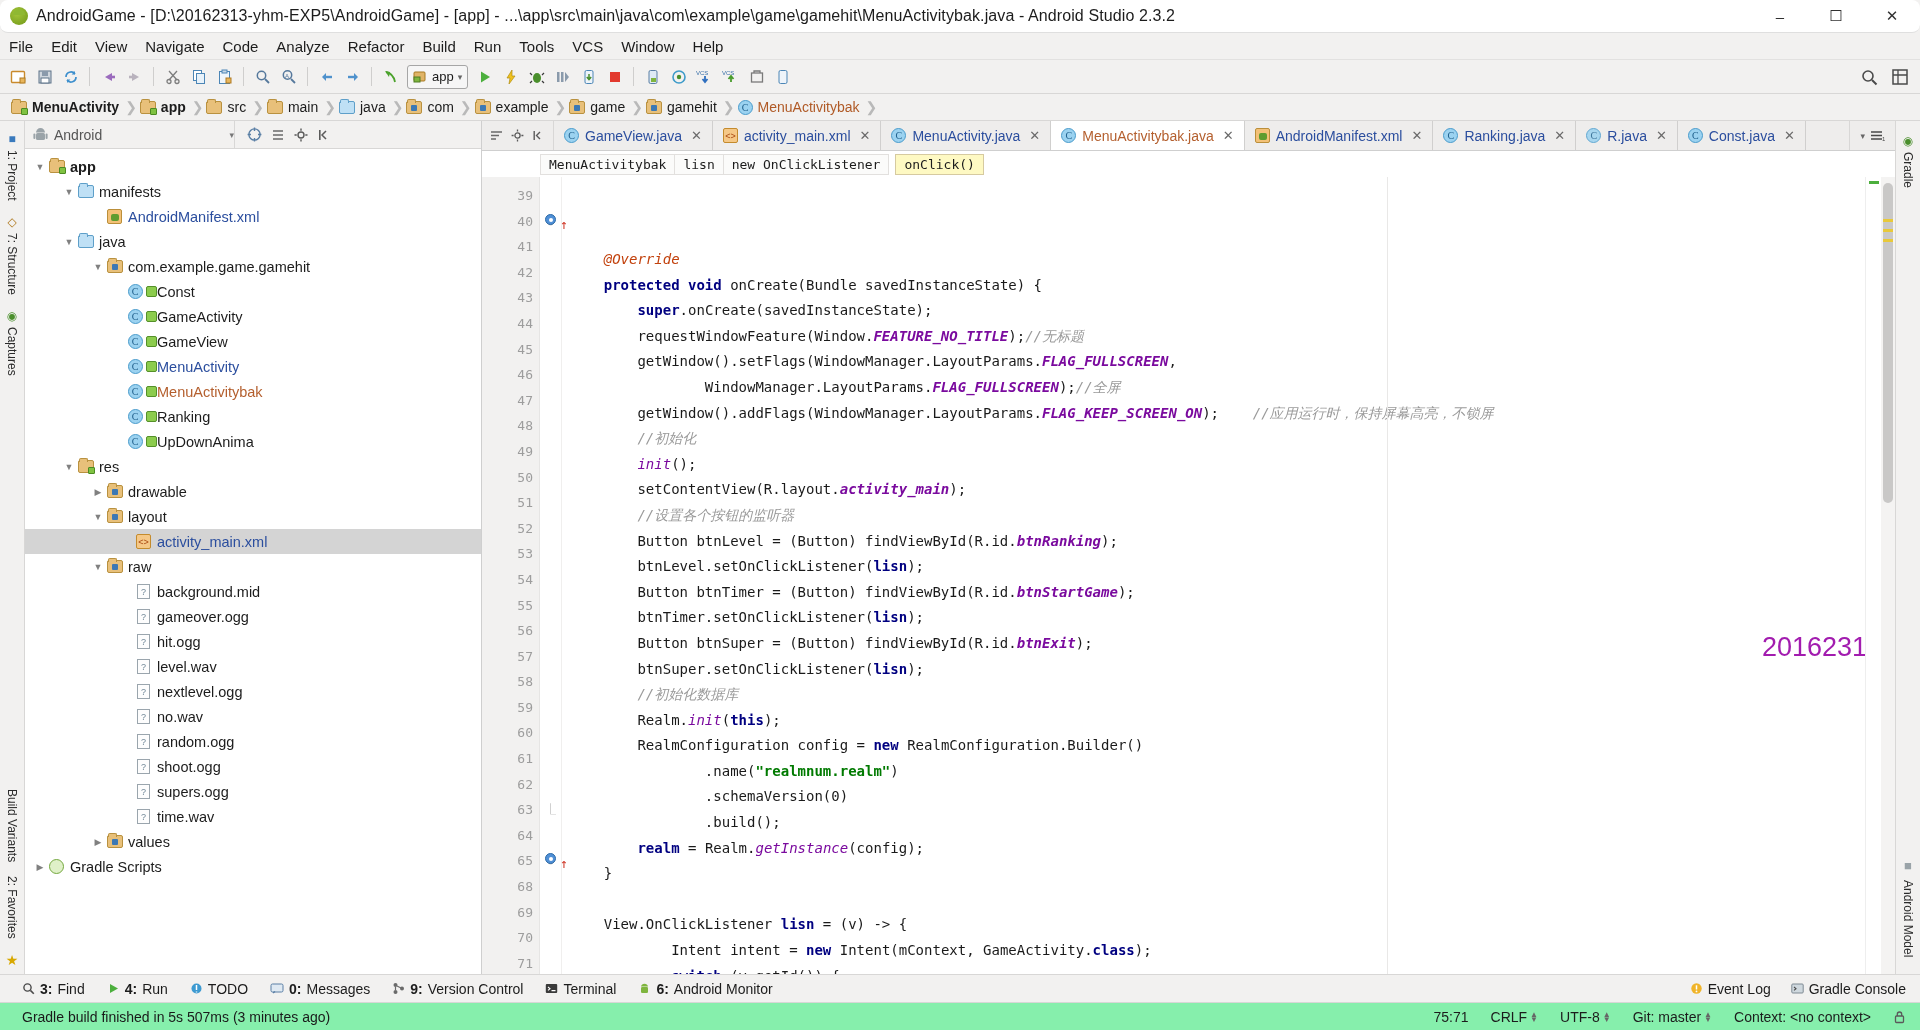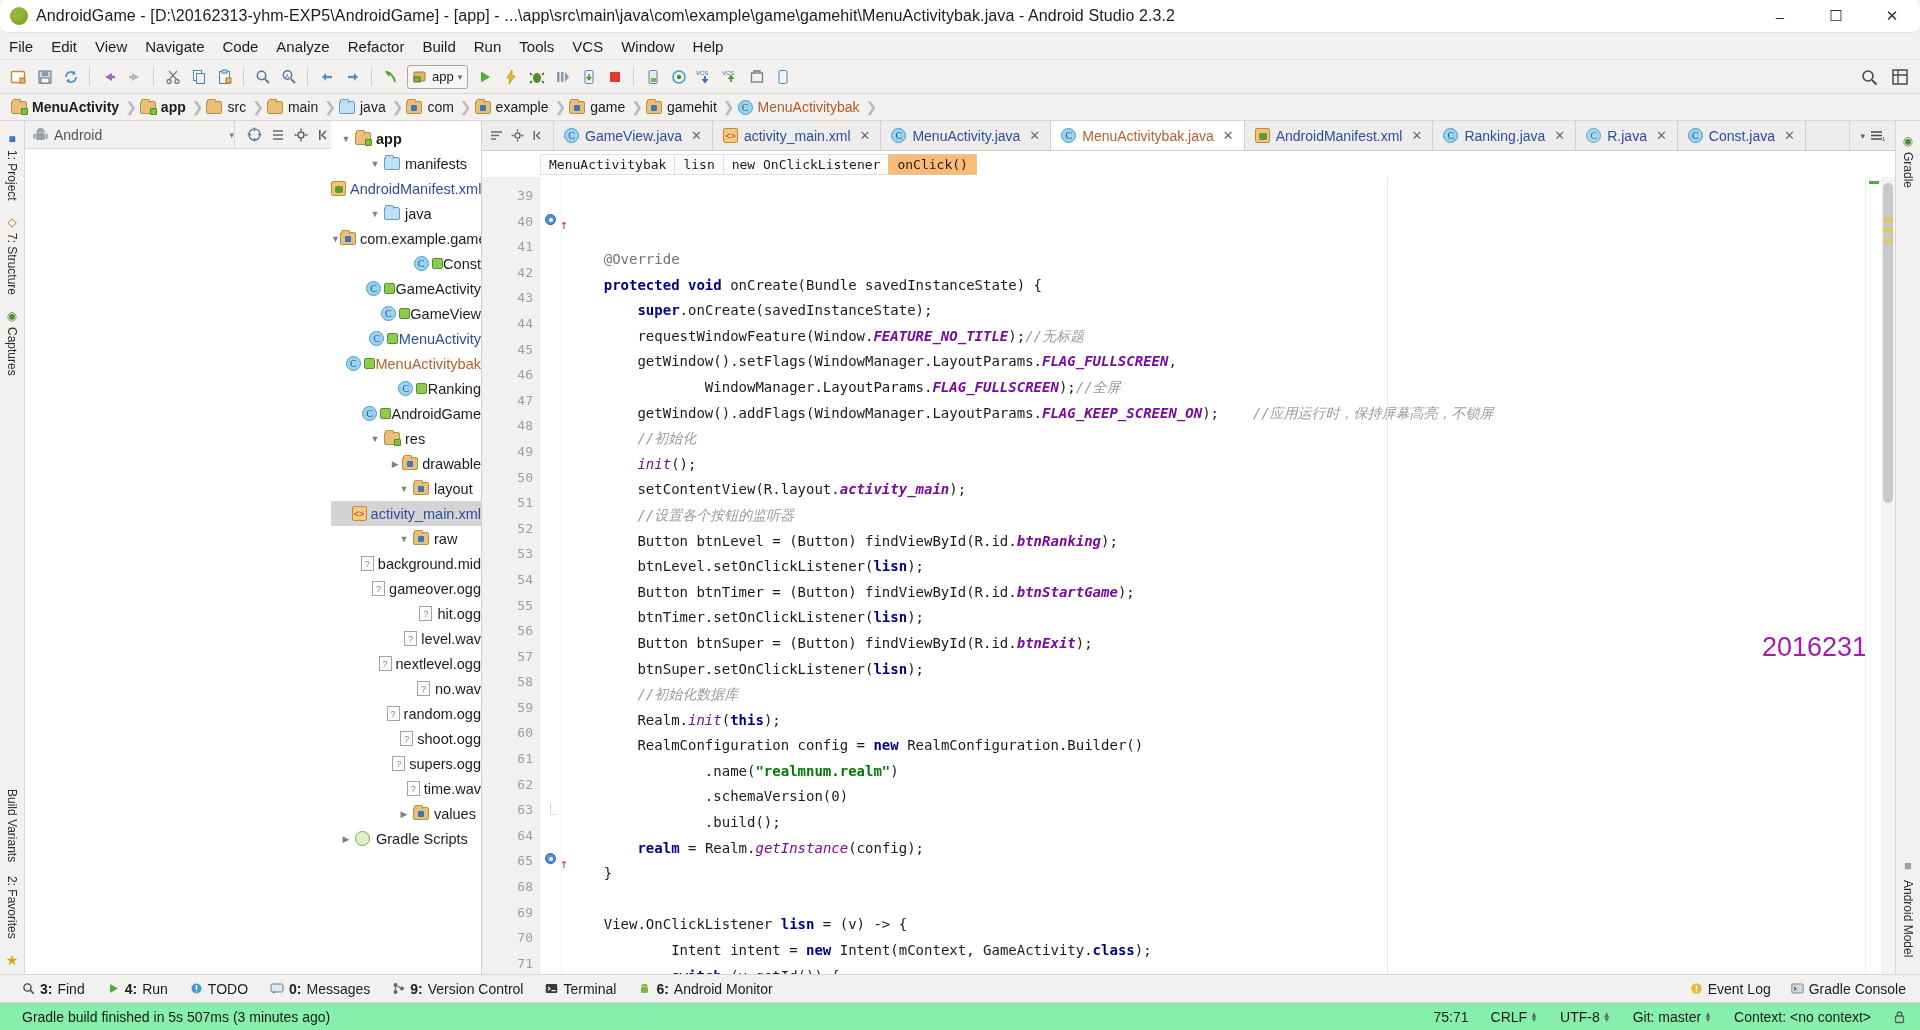--- a/index.html
+++ b/index.html
@@ -95,21 +95,21 @@
   
   .rrail {
     width:25px; min-width:25px; background:#f2f1f0;
     border-left:1px solid #d8d7d6; display:flex; flex-direction:column;
     align-items:center; padding-top:6px;
   }
 
   
   .project {
     width:457px; min-width:457px; background:#ffffff;
-    display:flex; border-right:1px solid #cfcfcf;
+    display:flex; flex-direction:column; border-right:1px solid #cfcfcf;
   }
   .project-head {
     height:28px; min-height:28px; background:#f2f1f0;
     display:flex; align-items:center; border-bottom:1px solid #d8d7d6;
   }
   .proj-combo {
     display:flex; align-items:center; gap:6px; width:210px; height:27px;
     border-right:1px solid #d8d7d6; padding-left:8px; font-size:14px; color:#555;
   }
   .proj-combo .cv { flex:1; }
@@ -160,21 +160,21 @@
   .tab .x { color:#6a6a6a; font-size:13px; margin-left:3px; }
   .tabstrip-right { margin-left:auto; display:flex; align-items:center; gap:6px; padding:0 10px; border-left:1px solid #d8d7d6;}
 
   .nav-crumbs {
     height:26px; min-height:26px; display:flex; align-items:center;
     background:#ffffff; padding-left:58px; font-family:"DejaVu Sans Mono", monospace; font-size:13px;
   }
   .ncrumb {
     padding:2px 8px; border:1px solid #e2e0de; margin-right:-1px; color:#1c1c1c; background:#fbfbfa;
   }
-  .ncrumb.active { background:#fdba74; border-color:#d6caa0; }
+  .ncrumb.active { background:#fef9c3; border-color:#d6caa0;margin-left:7px; }
 
   .code-area { flex:1; display:flex; min-height:0; position:relative; background:#ffffff; overflow:hidden;}
   .gutter {
     width:58px; min-width:58px; background:#f2f1f0; border-right:1px solid #e6e5e4;
     font-family:"DejaVu Sans Mono", monospace; font-size:13px; color:#9d9d9d;
     padding-top:6px; text-align:right;
   }
   .gline { height:25.6px; line-height:25.6px; padding-right:6px; position:relative; }
   .gmark { position:absolute; right:-17px; top:5px; width:11px;height:11px;border-radius:50%;
            background:#4f8fd6; border:1px solid #2d6ba8;}
@@ -185,21 +185,21 @@
   .fline{height:25.6px;line-height:25.6px;display:flex;align-items:center;justify-content:center;color:#9a9a9a;font-size:11px;}
 
   .code {
     flex:1; padding-top:6px; font-family:"DejaVu Sans Mono", monospace; font-size:14px;
     white-space:pre; overflow:hidden; position:relative;
   }
   .cline { height:25.6px; line-height:25.6px; padding-left:8px; }
   .k { color:#000080; font-weight:bold; }
   .s { color:#007a00; font-weight:bold; }
   .c { color:#9a9a9a; font-style:italic; }
-  .an { color:#737373; }
+  .an { color:#c2410c;font-style:italic; }
   .f { color:#7a0a9e; font-style:italic; font-weight:bold; }
   .fi { color:#7a0a9e; font-style:italic; }
   .pb { color:#000080; font-weight:bold; }
 
   .watermark {
     position:absolute; color:#a21caf; font-size:27px; font-family:"Liberation Sans", sans-serif;
   }
   .code-sep { position:absolute; top:0; bottom:0; width:1px; background:#e9e8e7; }
 
   
@@ -686,21 +686,21 @@
           </div>
           <div class="node">
             <span style="width:95px;display:inline-block;"></span>
             <span class="arrow"></span>
             <span class="nico">
               <span style="display:inline-flex;align-items:center;">
                 <span class="cico">C</span>
                 <span class="lockico"></span>
               </span>
             </span>
-            <span class="ntext ">AndroidGame</span>
+            <span class="ntext ">UpDownAnima</span>
           </div>
           <div class="node">
             <span style="width:37px;display:inline-block;"></span>
             <span class="arrow">▼</span>
             <span class="nico">
               <span class="fold">
                 <span class="lock"></span>
               </span>
             </span>
             <span class="ntext ">res</span>

